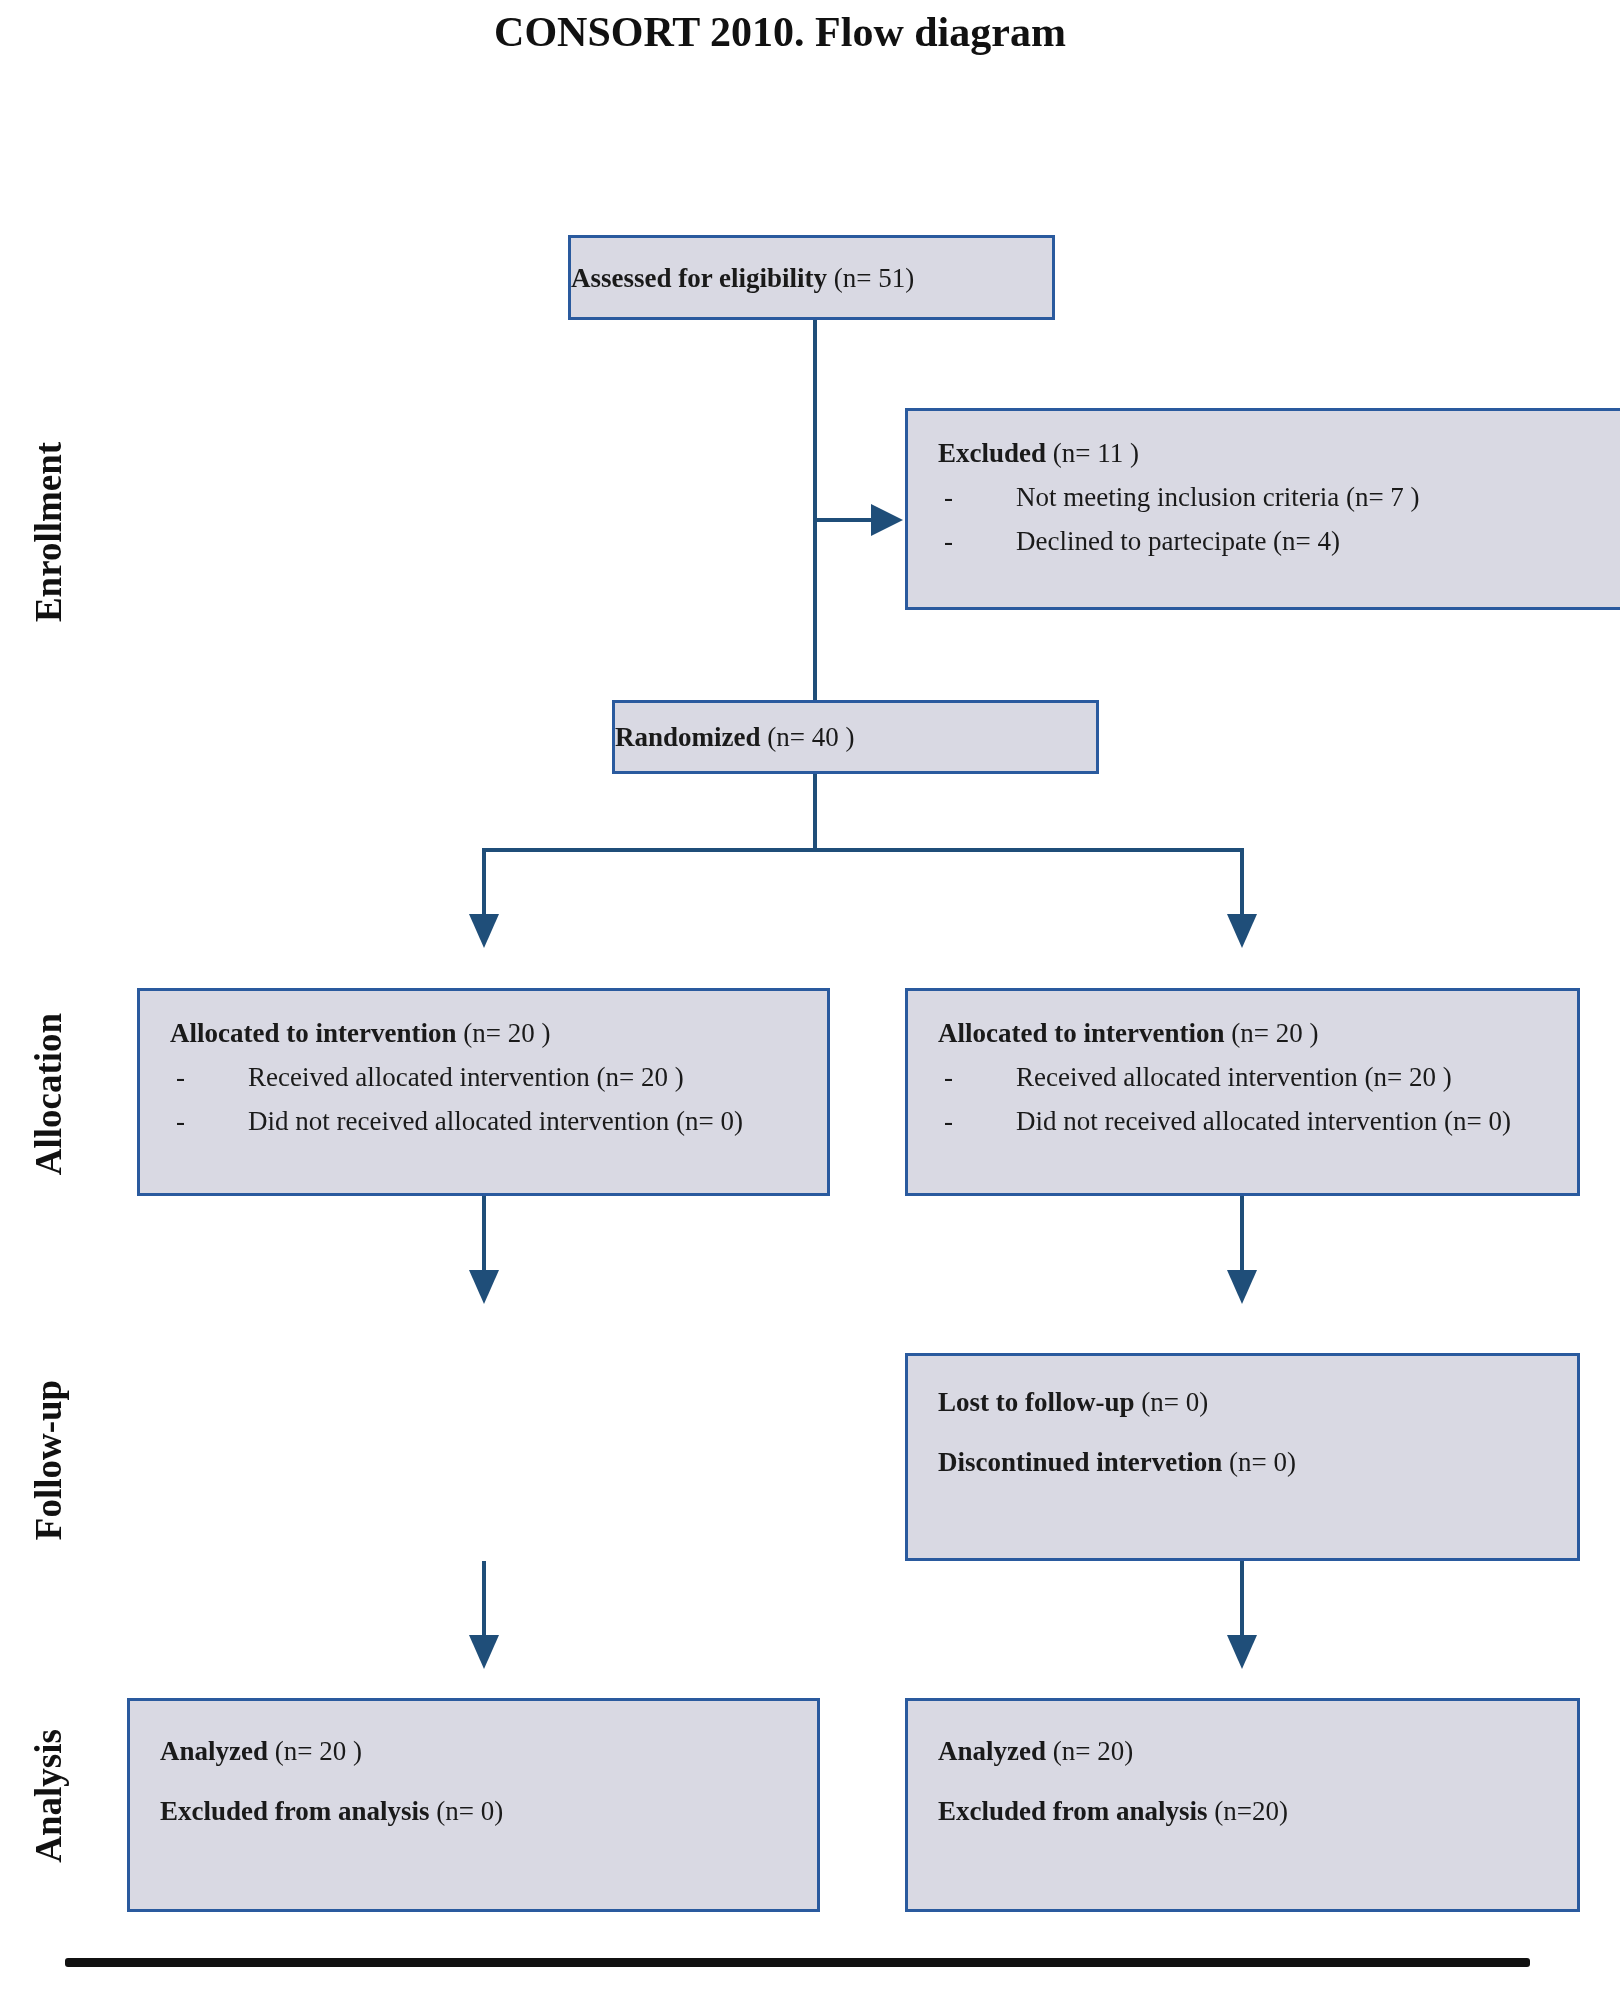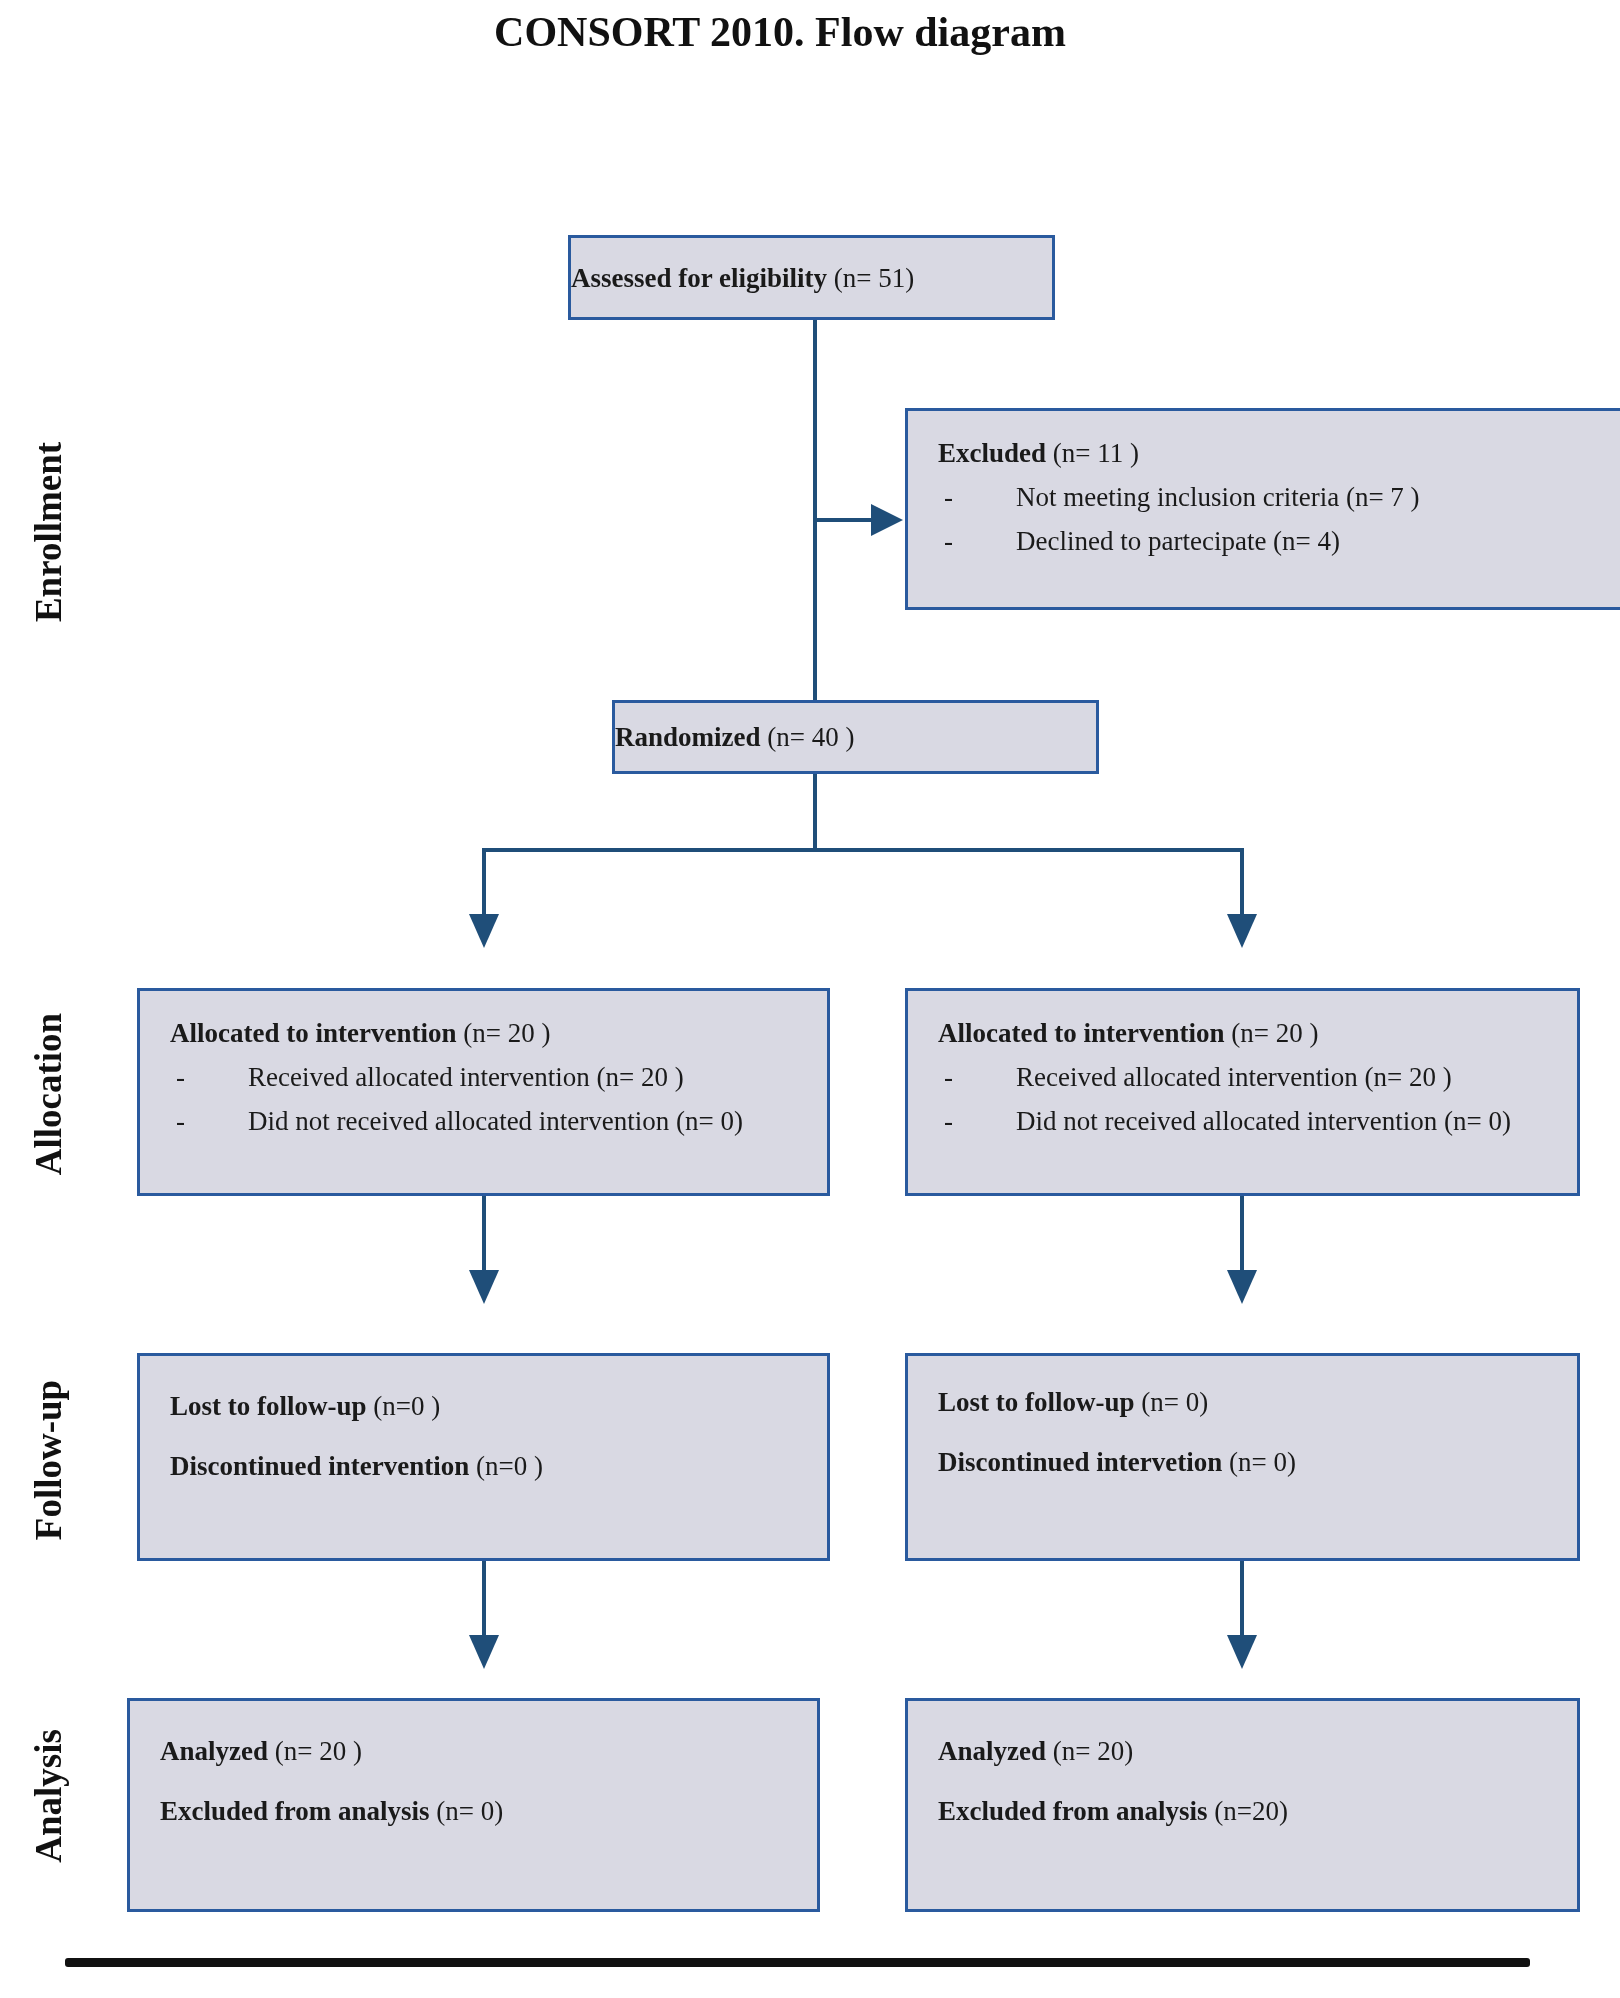--- a/index.html
+++ b/index.html
@@ -163,30 +163,20 @@
     <div class="bullet">
       <span class="dash">-</span>
       <span class="btext">Received allocated intervention (n= 20 )</span>
     </div>
     <div class="bullet">
       <span class="dash">-</span>
       <span class="btext">Did not received allocated intervention (n= 0)</span>
     </div>
   </div>
 
-  <div class="box left fu-box" style="left:137px;top:1353px;width:693px;height:208px;padding-top:28px;">
-    <div class="para">
-      <span class="b">Lost to follow-up</span>
-      <span>(n=0 )</span>
-    </div>
-    <div class="para">
-      <span class="b">Discontinued intervention</span>
-      <span>(n=0 )</span>
-    </div>
-  </div>
 
   <div class="box left fu-box" style="left:905px;top:1353px;width:675px;height:208px;padding-top:24px;">
     <div class="para">
       <span class="b">Lost to follow-up</span>
       <span>(n= 0)</span>
     </div>
     <div class="para">
       <span class="b">Discontinued intervetion</span>
       <span>(n= 0)</span>
     </div>

